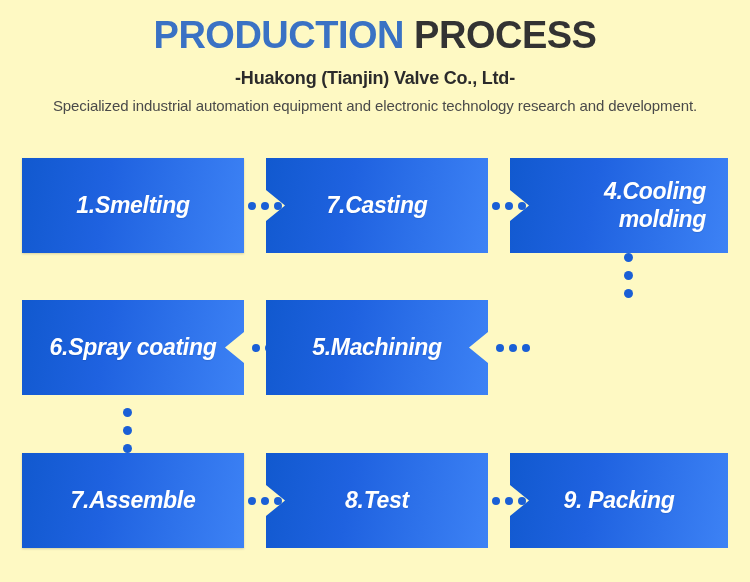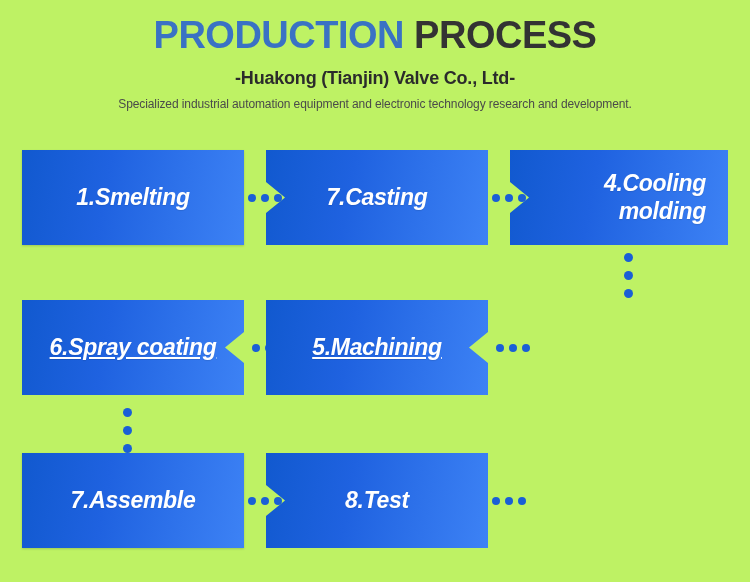--- a/index.html
+++ b/index.html
@@ -9,21 +9,21 @@
     height: 582px;
     background: #ffffff;
     font-family: "Liberation Sans", sans-serif;
     overflow: hidden;
   }
 
   .page {
     position: relative;
     width: 750px;
     height: 582px;
-    background: #bef264;
+    background: #fef9c3;
   }
 
   
   .header {
     position: absolute;
     top: 0;
     left: 0;
     width: 750px;
     text-align: center;
     padding-top: 14px;
@@ -42,40 +42,40 @@
   .sub-title {
     margin-top: 10px;
     font-size: 18px;
     font-weight: 700;
     color: #2b2b2b;
     letter-spacing: -0.2px;
   }
 
   .tagline {
     margin-top: 8px;
-    font-size: 12px;
+    font-size: 15px;
     font-weight: 400;
     color: #4a4a4a;
     letter-spacing: -0.1px;
   }
 
   
   .flow {
     position: absolute;
     top: 150px;
     left: 22px;
     width: 706px;
   }
 
   .row {
     position: relative;
     height: 95px;
     width: 706px;
   }
-  .row.r1 { top: 0px; }
+  .row.r1 { top: 8px; }
   .row.r2 { top: 55px; }
   .row.r3 { top: 113px; }
 
   
   .box {
     position: absolute;
     top: 0;
     height: 95px;
     background: linear-gradient(100deg, #1159cf 0%, #1f62e0 38%, #3d82f5 100%);
     display: flex;
@@ -110,21 +110,20 @@
     );
   }
 
   
   .notch-right {
     clip-path: polygon(
       0 0, 100% 0,
       100% 32px, calc(100% - 19px) 47.5px, 100% 63px,
       100% 100%, 0 100%
     );
-    text-decoration: underline;
   }
 
   
   .dots-h {
     position: absolute;
     top: 40px;
     height: 15px;
     display: flex;
     align-items: center;
     gap: 5px;
@@ -253,16 +252,19 @@
       <div class="box col-b notch-left">
         <span class="txt ta-center">8.Test</span>
       </div>
 
       <div class="dots-h gap-bc">
         <span class="dot"></span>
         <span class="dot"></span>
         <span class="dot"></span>
       </div>
 
+      <div class="box col-c notch-left">
+        <span class="txt ta-center">9. Packing</span>
+      </div>
     </div>
 
   </div>
 </div>
 
 </body></html>

